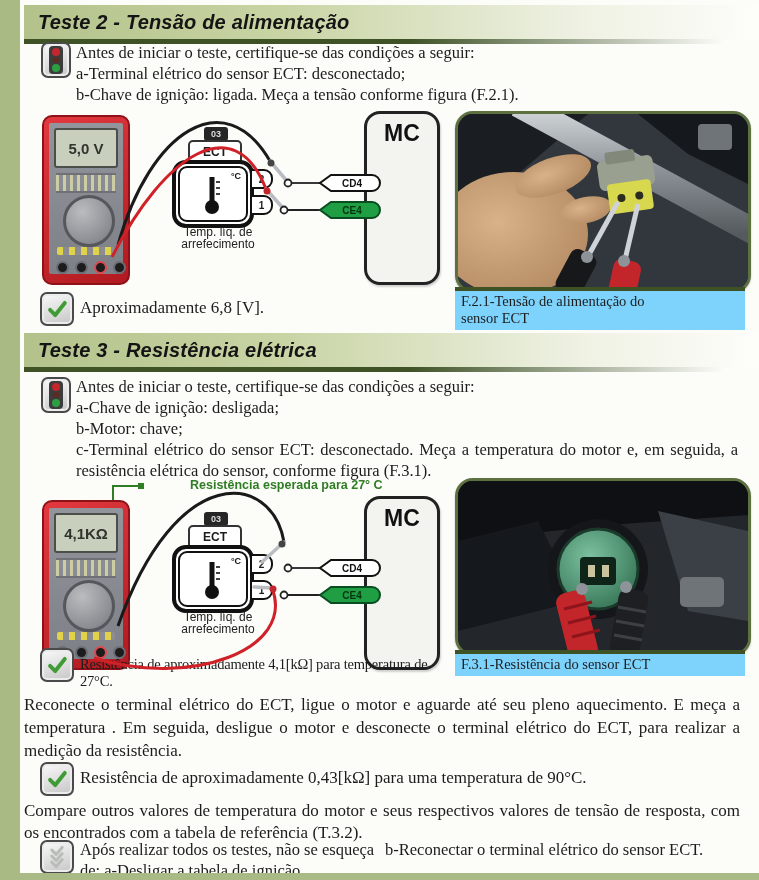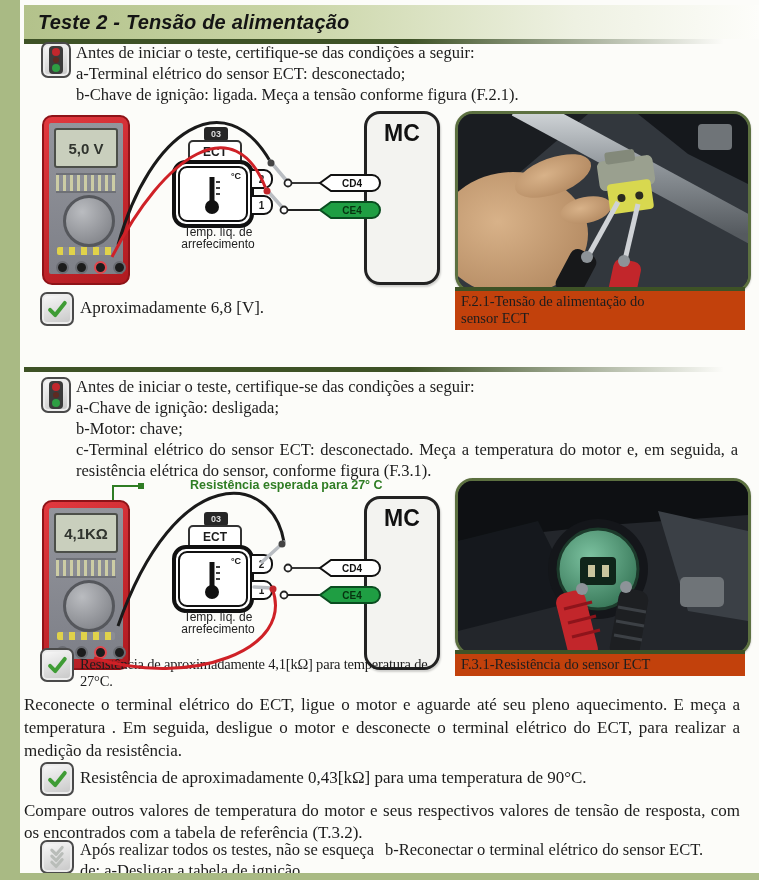--- a/index.html
+++ b/index.html
@@ -86,21 +86,21 @@
 
   
   .callout-label{font-family:"Liberation Sans",sans-serif;font-size:12.5px;font-weight:bold;color:#2f7d24;}
   .callout-bullet{width:6px;height:6px;background:#2f7d24;}
   .callout-line{background:#2f7d24;}
 
   
   .photo{width:290px;border:3px solid #5c7040;border-radius:18px;overflow:hidden;
     box-shadow:0 1px 2px rgba(0,0,0,.25);background:#23262b;}
   .photo svg{display:block;}
-  .photo-caption{background:#c2410c;border-top:4px solid #3e5226;color:#1d1d1d;
+  .photo-caption{background:#7dd3fc;border-top:4px solid #3e5226;color:#1d1d1d;
     font-size:14.5px;line-height:17px;padding:2px 6px 3px 6px;}
 
   .check-green{stroke:#3f9c35;}
   .check-gray{stroke:#b9bdb9;}
 </style>
 </head>
 <body>
 
 <div class="page">
   <div class="abs strip-left"></div>
@@ -225,20 +225,23 @@
     <span>sensor ECT</span>
   </div>
 
   <div class="abs badge" style="left:40px;top:292px;">
     <svg width="26" height="26" viewBox="0 0 30 30">
         <polyline class="check-green" points="7,16 13,22 24,8" fill="none" stroke-width="4.5" stroke-linecap="round" stroke-linejoin="round"></polyline>
       </svg>
   </div>
   <div class="abs result-text" style="left:80px;top:298px;">Aproximadamente 6,8 [V].</div>
 
+  <div class="abs sec-header" style="top:333px;">
+    <span class="sec-title">Teste 3 - Resistência elétrica</span>
+  </div>
   <div class="abs sec-underline" style="top:367px;"></div>
 
   <div class="abs badge tl-badge" style="left:41px;top:377px;">
     <div class="tl-body">
       <div class="tl-light tl-red"></div>
       <div class="tl-mid"></div>
       <div class="tl-light tl-green"></div>
     </div>
   </div>
   <div class="abs body-text" style="left:76px;top:376px;width:662px;">

